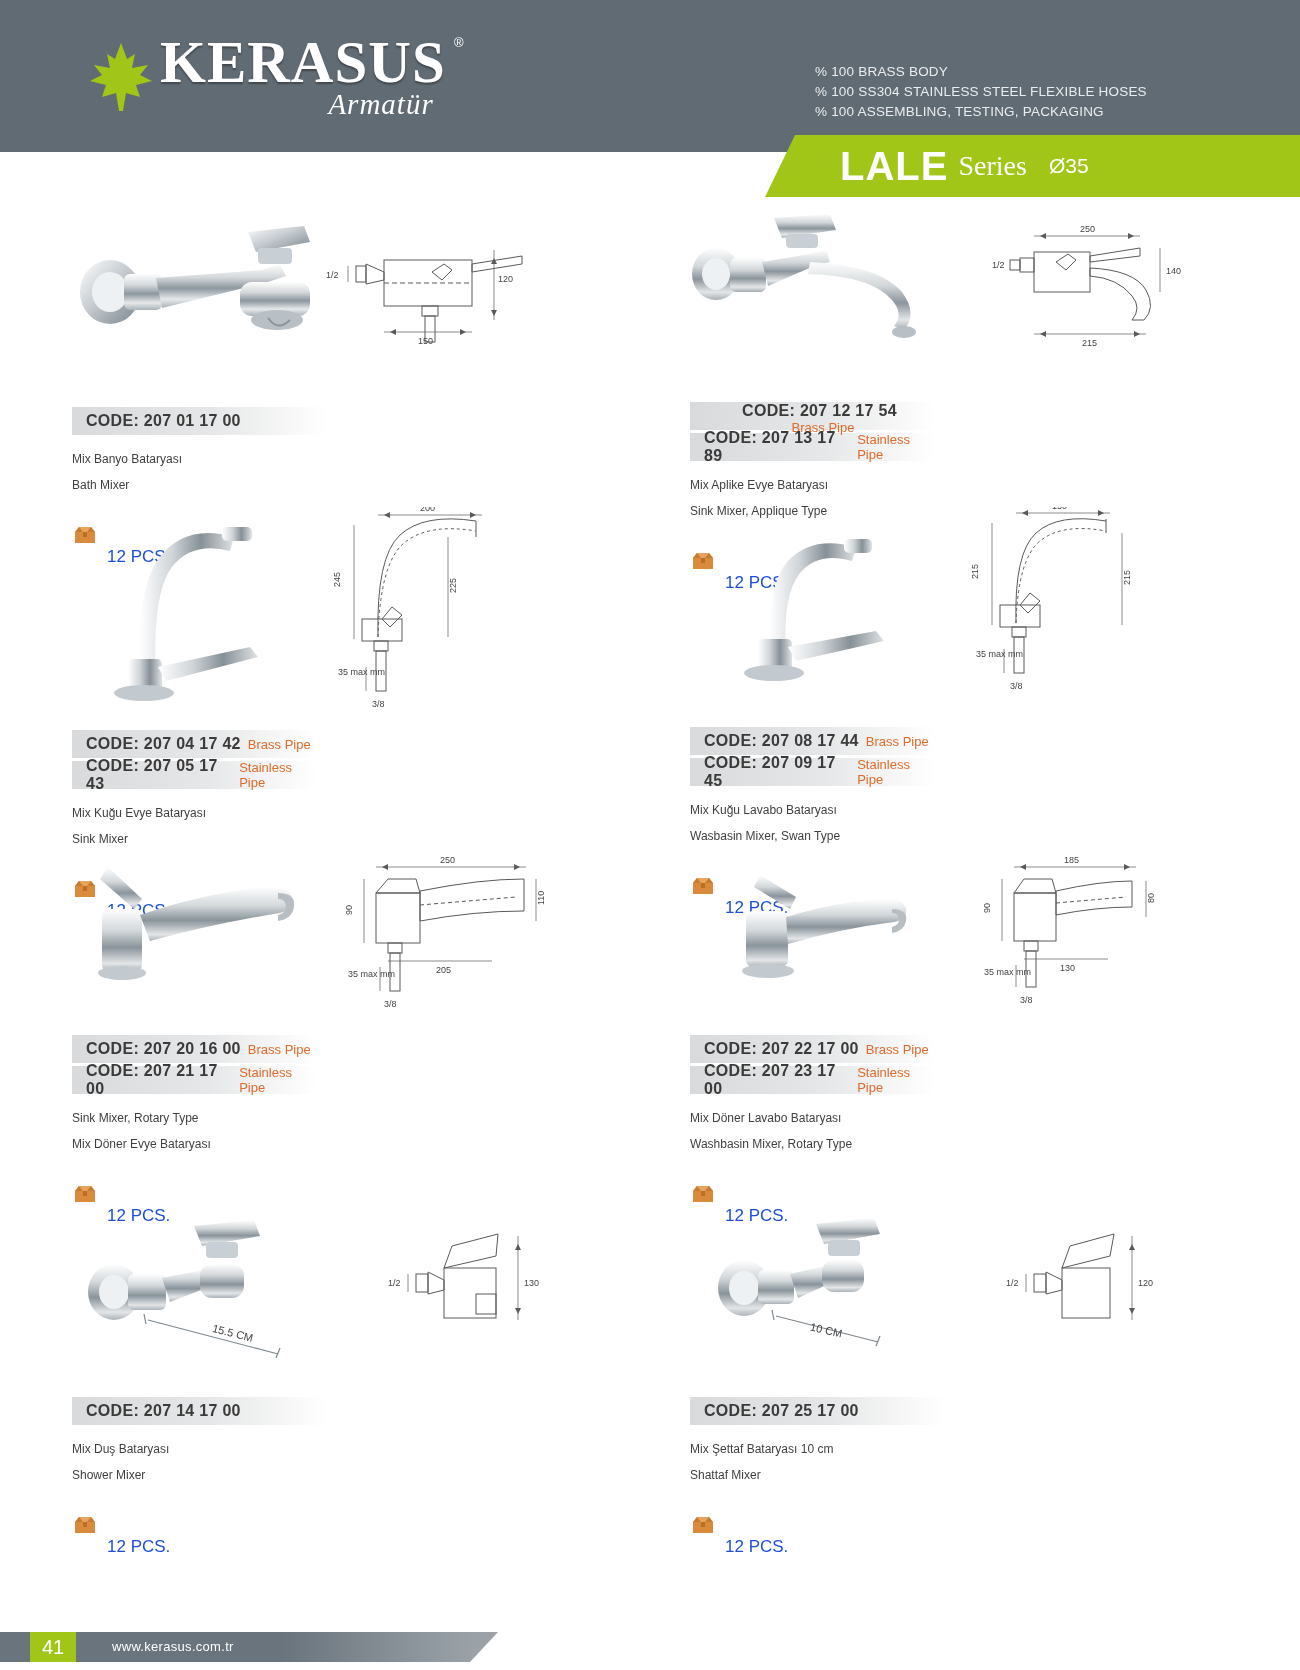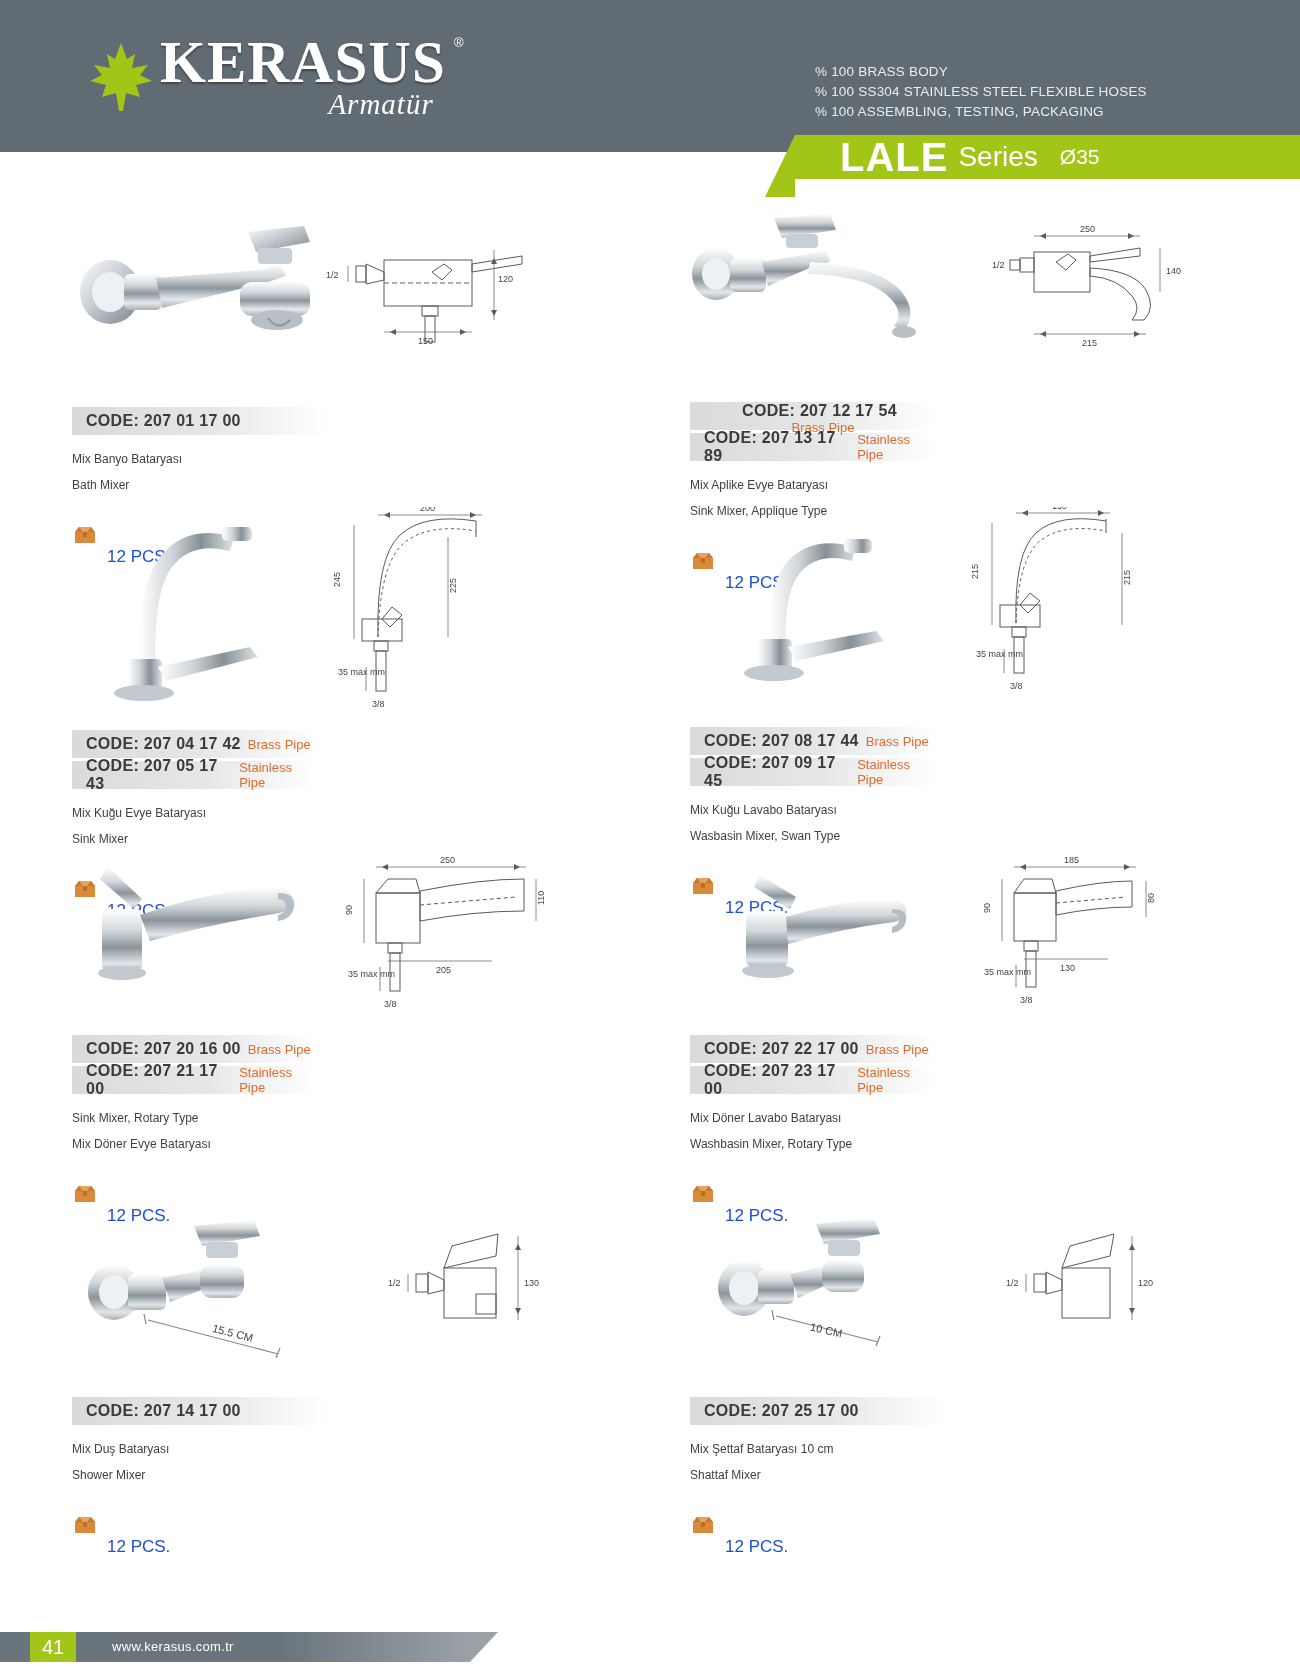--- a/index.html
+++ b/index.html
@@ -49,33 +49,33 @@
     margin-top:-4px;
     letter-spacing:1px;
     padding-right:12px;
   }
   .header-specs {
     position:absolute; left:815px; top:62px;
     color:#e9edef; font-size:13.5px; line-height:20px;
     letter-spacing:.2px;
   }
   .lale-band {
-    position:absolute; left:795px; top:135px; width:505px; height:44px;
+    position:absolute; left:795px; top:135px; width:505px; height:62px;
     background:#a2c617;
     display:flex; align-items:center;
     padding-left:45px;
     color:#ffffff;
   }
   .lale-band:before{
     content:""; position:absolute; left:-30px; top:0;
     border-top:62px solid transparent;
     border-right:30px solid #a2c617;
   }
   .lale-title { font-size:40px; font-weight:bold; letter-spacing:1px; }
-  .lale-series { font-size:28px; margin-left:10px; font-weight:normal; }
+  .lale-series { font-size:28px; margin-left:10px; font-weight:normal;font-family:Liberation Serif, serif; }
   .lale-dia { font-size:21px; margin-left:22px; }
 
   
   .page { position:absolute; left:0; top:152px; width:1300px; }
 
   .grid {
     position:relative;
     width:1300px;
   }
   .cell {

